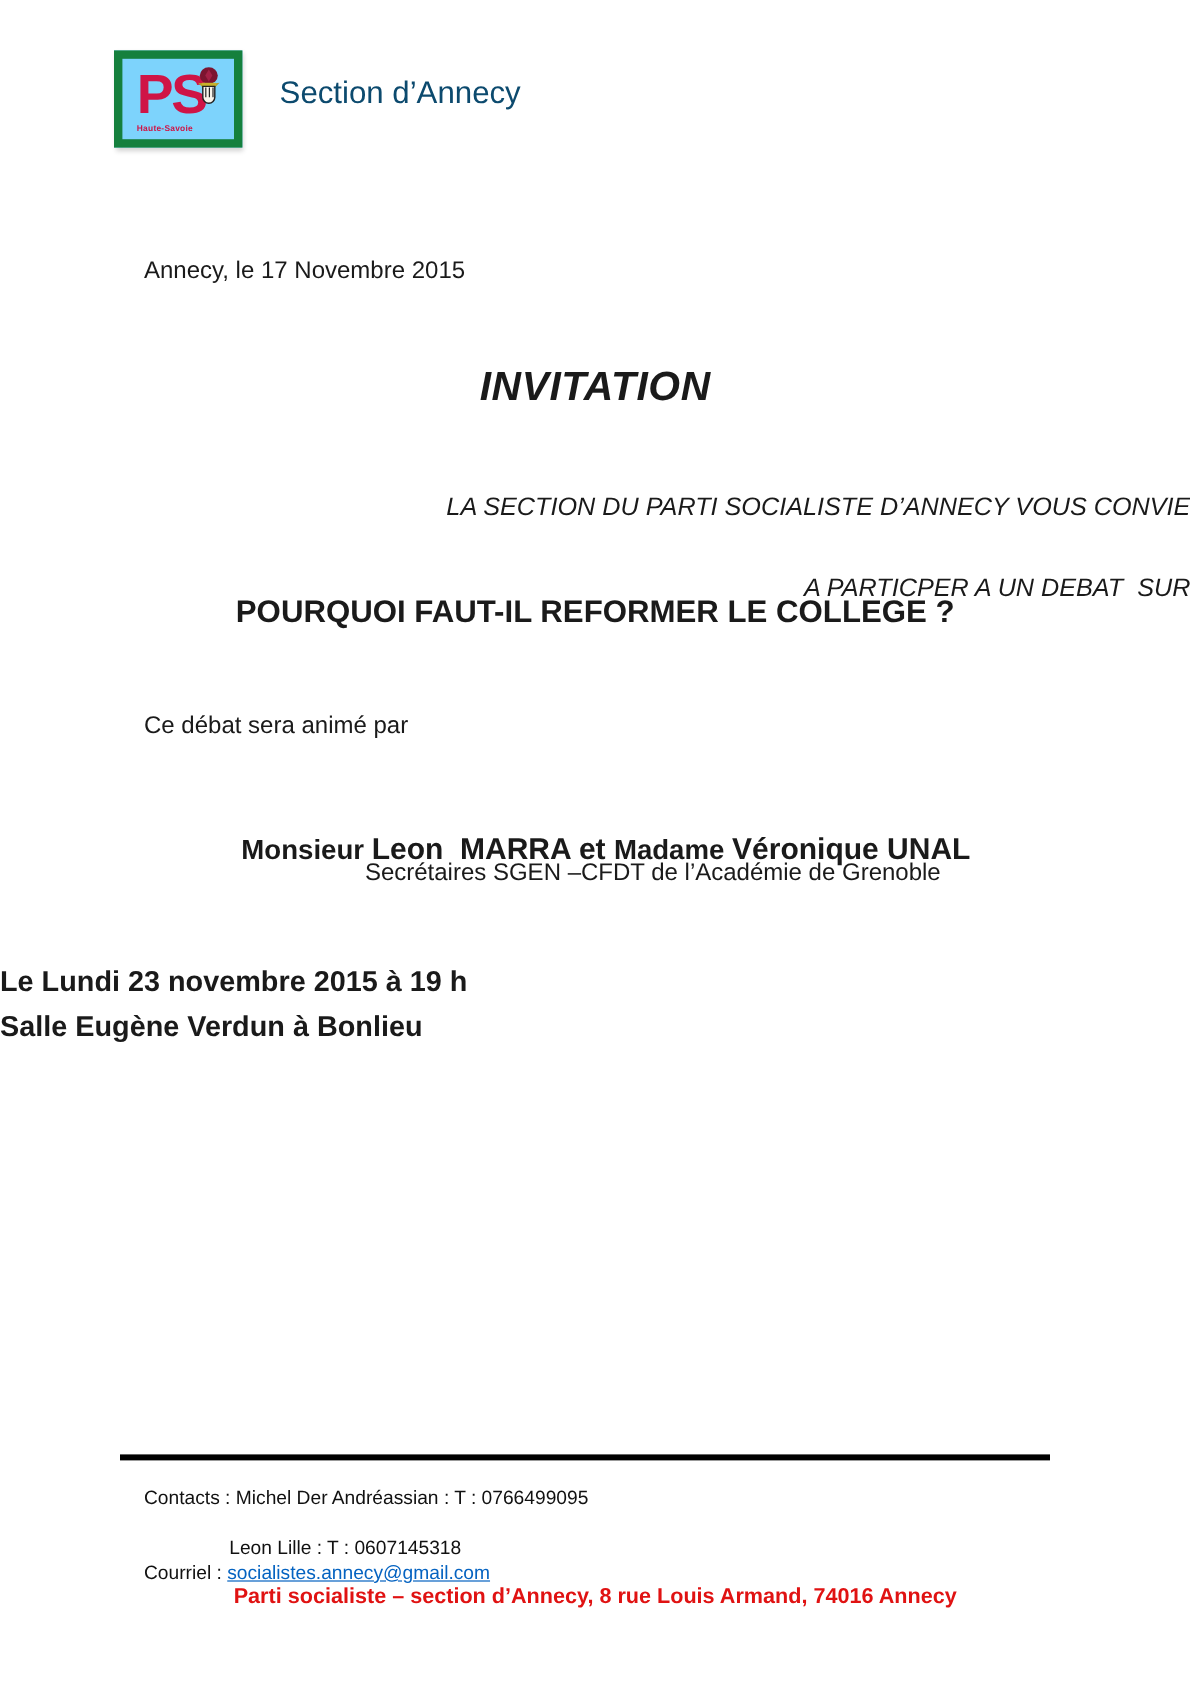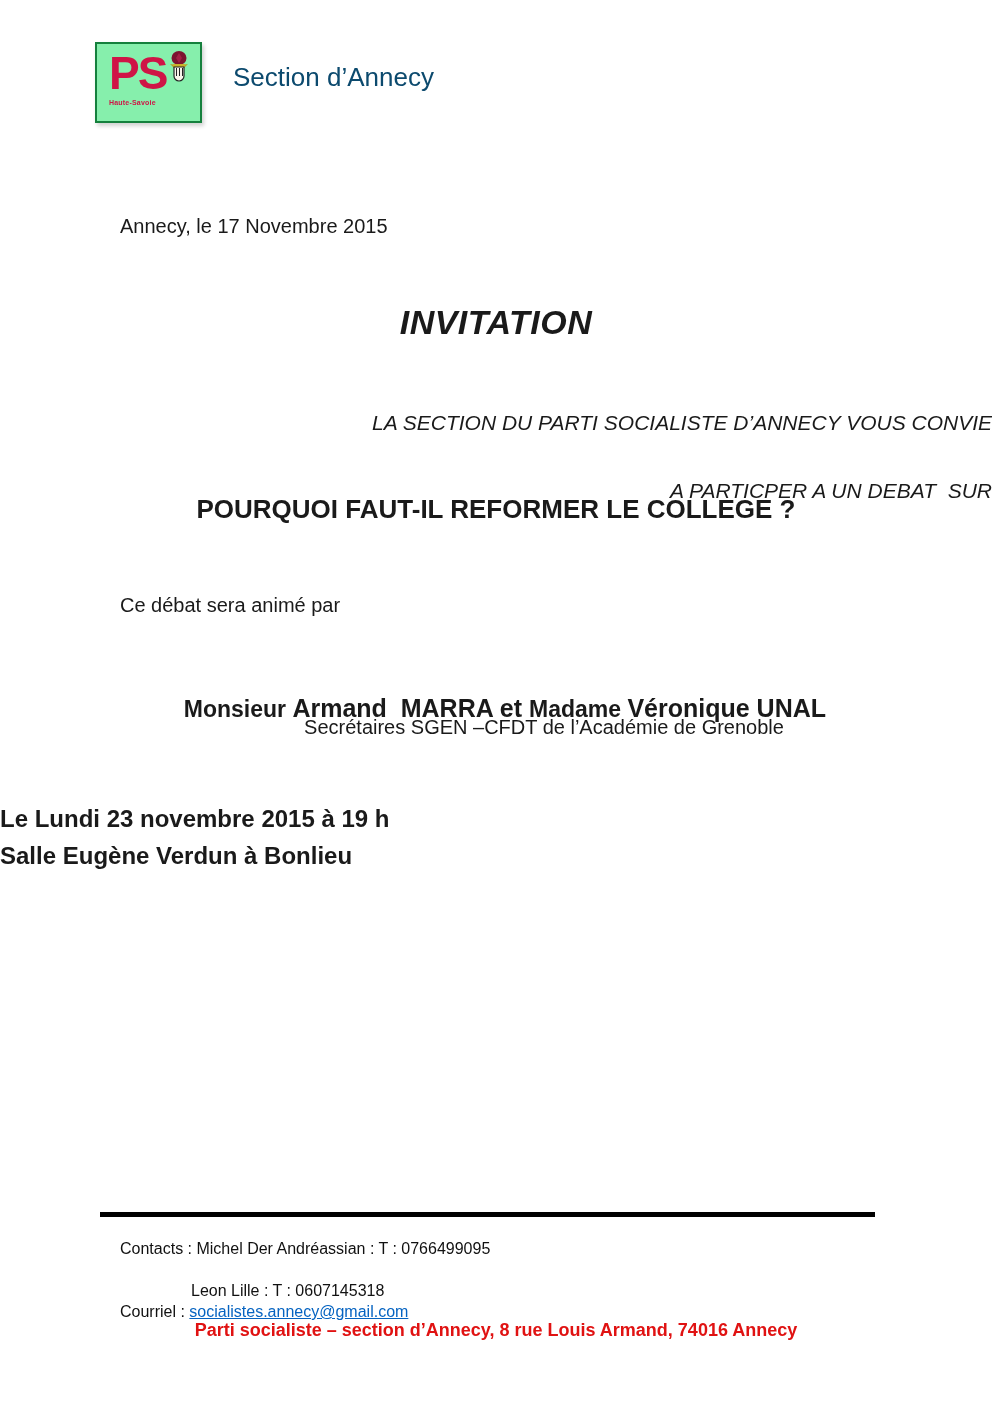--- a/index.html
+++ b/index.html
@@ -16,22 +16,22 @@
     background: #ffffff;
     overflow: hidden;
     margin: 0 auto;
   }
 
   
   .logo-box {
     position: absolute;
     left: 95px; top: 42px;
     width: 107px; height: 81px;
-    background: #86efac;
-    border: 2px solid #15803d;
+    background: #7dd3fc;
+    border: 7px solid #15803d;
     box-shadow: 1.5px 2.5px 4px rgba(0,0,0,0.18);
     padding: 6px 0 0 12px;
   }
   .logo-ps {
     font-size: 46px;
     font-weight: bold;
     letter-spacing: -2px;
     color: #cf1446;
     line-height: 46px;
     display: inline-block;
@@ -185,21 +185,21 @@
   <div class="intro">
     <span>LA SECTION DU PARTI SOCIALISTE D’ANNECY VOUS CONVIE</span><br>
     <span>A PARTICPER A UN DEBAT  SUR</span>
   </div>
 
   <div class="subject">POURQUOI FAUT-IL REFORMER LE COLLEGE ?</div>
 
   <div class="lead">Ce débat sera animé par</div>
 
   <div class="speakers">
-    <span class="sp-small">Monsieur </span><span class="sp-big">Armand  MARRA</span><span class="sp-big"> et </span><span class="sp-small">Madame </span><span class="sp-big">Véronique UNAL</span>
+    <span class="sp-small">Monsieur </span><span class="sp-big">Leon  MARRA</span><span class="sp-big"> et </span><span class="sp-small">Madame </span><span class="sp-big">Véronique UNAL</span>
   </div>
 
   <div class="speakers-role">Secrétaires SGEN –CFDT de l’Académie de Grenoble</div>
 
   <div class="event">
     <span>Le Lundi 23 novembre 2015 à 19 h</span><br>
     <span>Salle Eugène Verdun à Bonlieu</span>
   </div>
 
   <div class="rule"></div>

